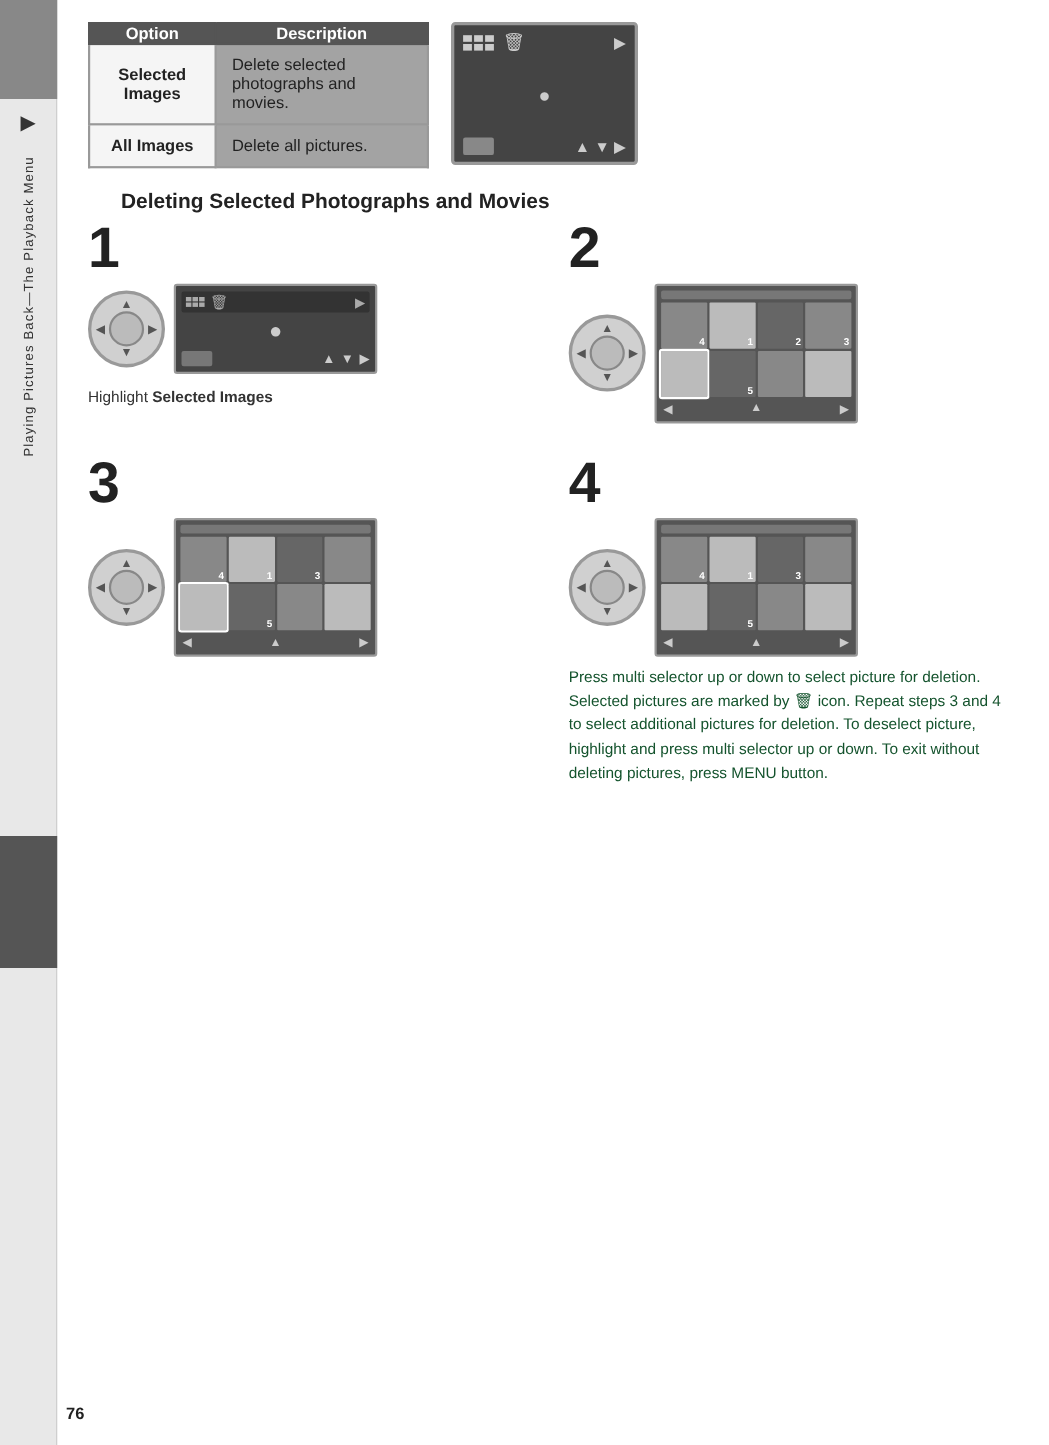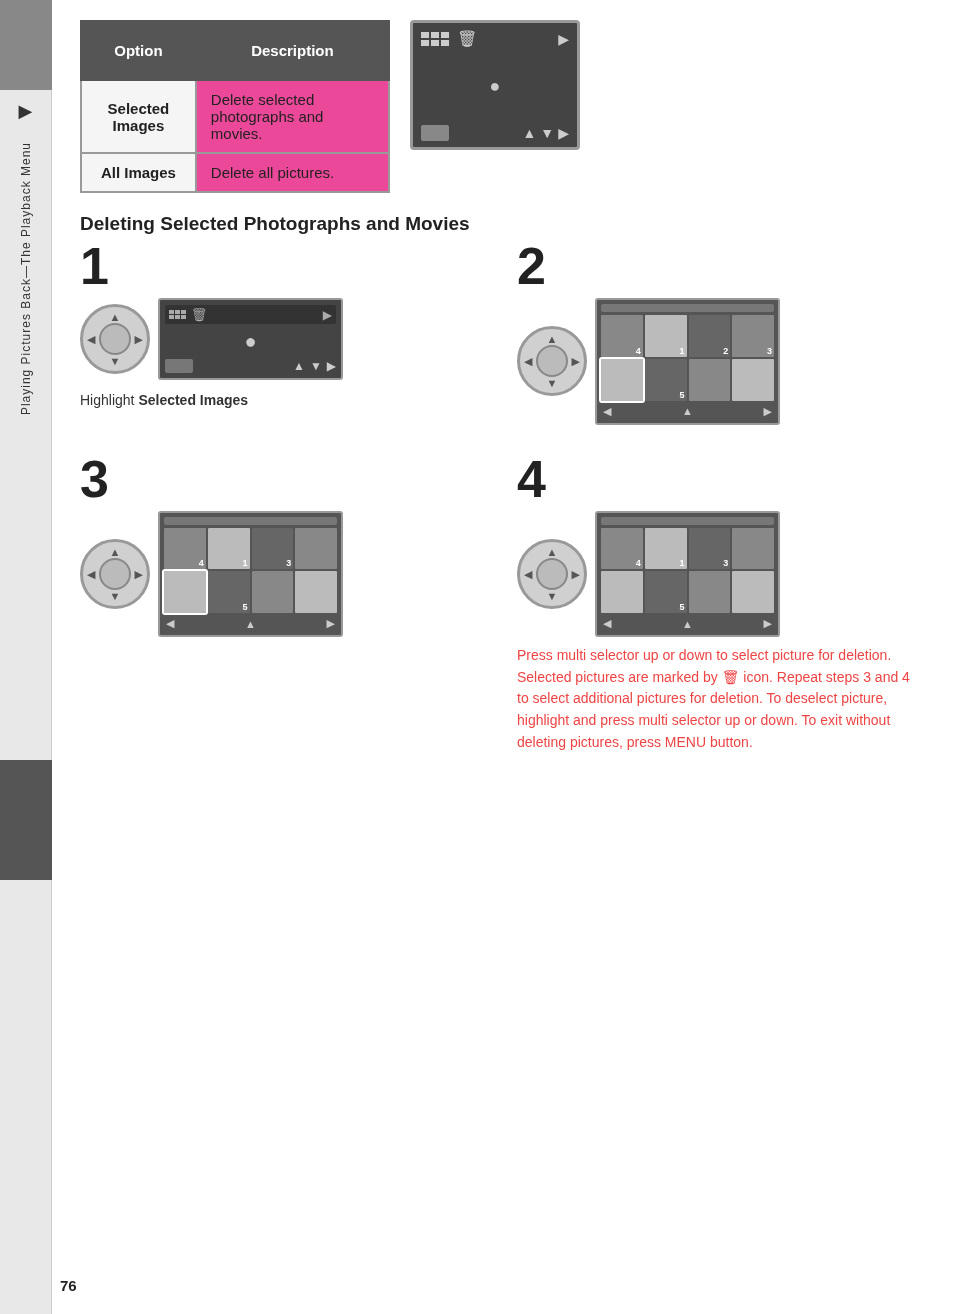--- a/index.html
+++ b/index.html
@@ -96,37 +96,37 @@
     
     .options-table {
       border-collapse: collapse;
       flex: 0 0 auto;
       width: 310px;
     }
     .options-table th {
       background: #555;
       color: #fff;
       text-align: center;
-      padding: 20px 14px;
+      padding: 0 14px;
       font-size: 15px;
       border: 2px solid #555;
     }
     .options-table td {
       border: 2px solid #999;
       padding: 10px 14px;
       font-size: 15px;
       vertical-align: middle;
     }
     .options-table td:first-child {
       font-weight: bold;
       text-align: center;
       background: #f5f5f5;
     }
     .options-table td:last-child {
-      background: #ec4899;
+      background: #a3a3a3;
       margin-left: 38px;
     }
 
     
     .camera-screen {
       width: 170px;
       height: 130px;
       background: #444;
       border: 3px solid #999;
       border-radius: 4px;
@@ -188,20 +188,21 @@
       color: #ccc;
       font-size: 14px;
     }
 
     
     .section-heading {
       font-size: 19px;
       font-weight: bold;
       margin-bottom: 5px;
       margin-top: 10px;
+      margin-left: 30px;
     }
     .section-sub {
       font-size: 15px;
       margin-bottom: 18px;
     }
 
     
     .steps-grid {
       display: grid;
       grid-template-columns: 1fr 1fr;
@@ -362,21 +363,21 @@
       align-items: center;
       justify-content: space-between;
     }
     .menu-btn { width: 28px; height: 14px; background: #777; border-radius: 2px; }
     .menu-nav { display: flex; gap: 5px; }
     .menu-nav span { color: #ccc; font-size: 12px; }
 
     
     .step4-desc {
       font-size: 14px;
-      color: #ef4444;
+      color: #14532d;
       line-height: 1.55;
     }
   </style>
 </head>
 <body>
 
 <div class="sidebar">
   <div class="sidebar-top-bar"></div>
   <span class="sidebar-icon">▶</span>
   <span class="sidebar-text">Playing Pictures Back—The Playback Menu</span>

